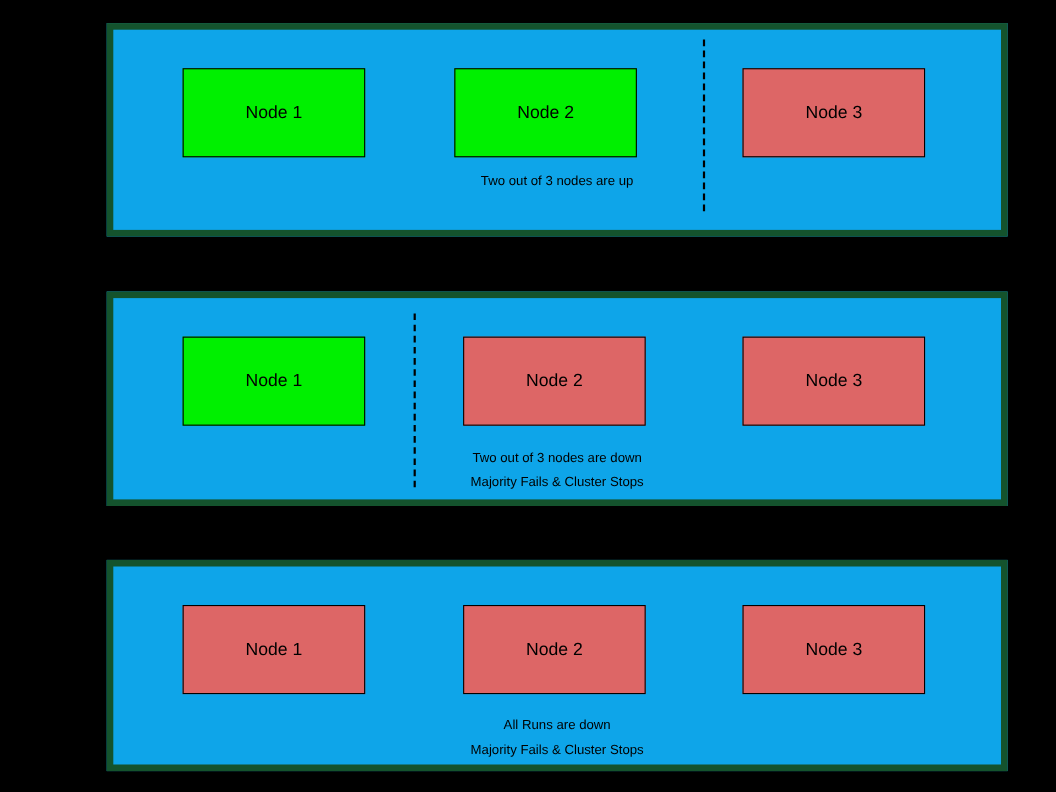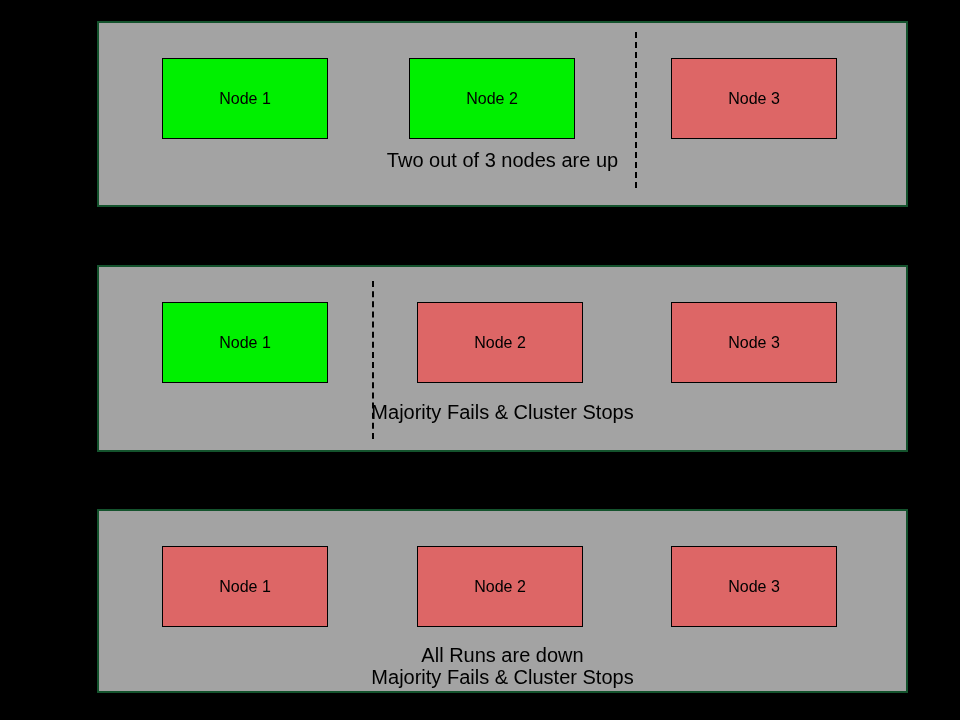--- a/index.html
+++ b/index.html
@@ -12,22 +12,22 @@
     position: relative;
     width: 960px;
     height: 720px;
     background: #000000;
     overflow: hidden;
   }
   .panel {
     position: absolute;
     left: 97px;
     width: 807px;
-    background: #a3a3a3;
-    border: 2px solid #14532d;
+    background: #0ea5e9;
+    border: 6px solid #14532d;
   }
   #panel-two-up   { top: 21px;  height: 182px; }
   #panel-two-down { top: 265px; height: 183px; }
   #panel-all-down { top: 509px; height: 180px; }
 
   .node {
     position: absolute;
     top: 35px;
     width: 164px;
     height: 79px;
@@ -53,21 +53,21 @@
     border-left: 2px dashed #000000;
   }
   #panel-two-up .divider   { left: 536px; top: 9px;  height: 156px; }
   #panel-two-down .divider { left: 273px; top: 14px; height: 158px; }
 
   .caption {
     position: absolute;
     left: 0;
     width: 100%;
     text-align: center;
-    font-size: 20px;
+    font-size: 12px;
     line-height: 22px;
     color: #000000;
   }
   #panel-two-up .caption   { top: 126px; }
   #panel-two-down .caption { top: 134px; }
   #panel-all-down .caption { top: 133px; }
 </style>
 </head>
 <body>
 
@@ -94,20 +94,21 @@
       <span>Node 1</span>
     </div>
     <div class="node pos-b" data-status="down">
       <span>Node 2</span>
     </div>
     <div class="node pos-c" data-status="down">
       <span>Node 3</span>
     </div>
     <div class="divider"></div>
     <div class="caption">
+      <div>Two out of 3 nodes are down</div>
       <div>Majority Fails &amp; Cluster Stops</div>
     </div>
   </div>
 
   <div class="panel" id="panel-all-down">
     <div class="node pos-a" data-status="down">
       <span>Node 1</span>
     </div>
     <div class="node pos-b" data-status="down">
       <span>Node 2</span>

